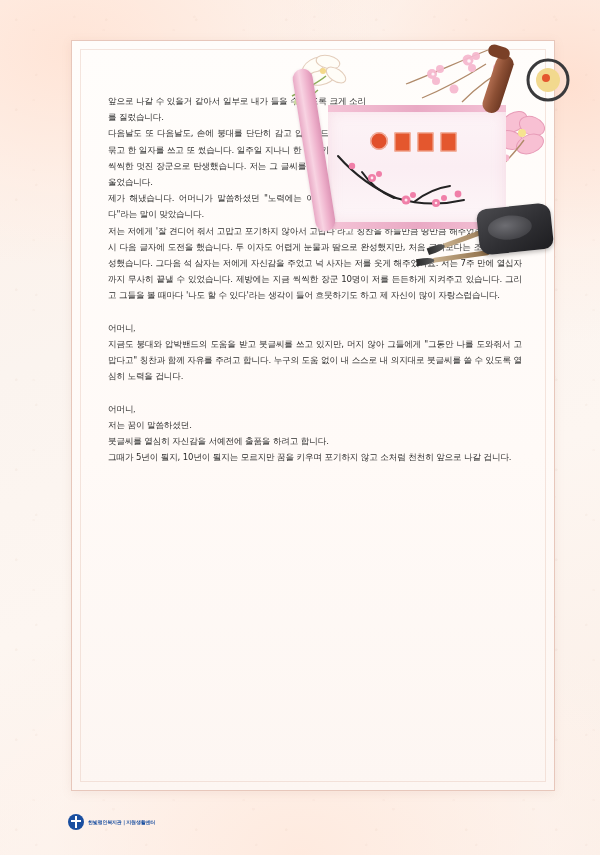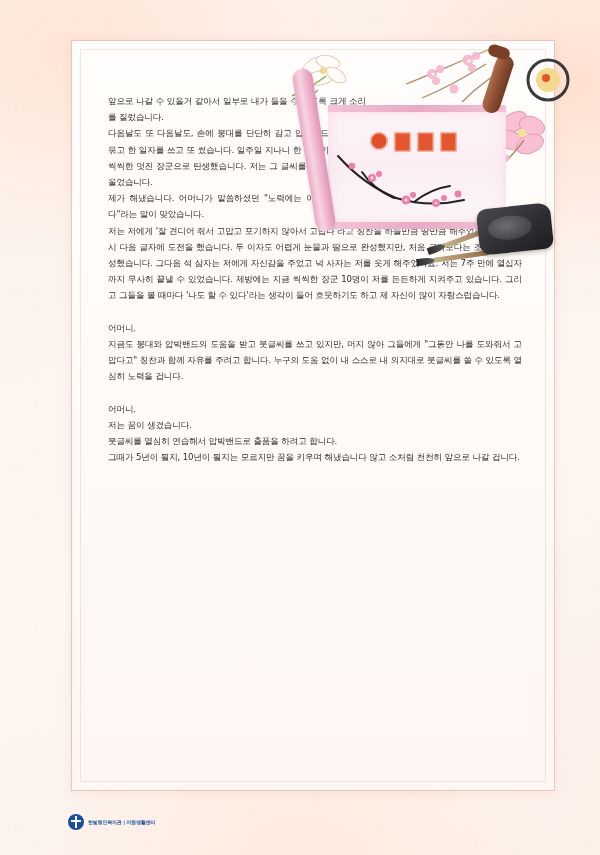--- a/index.html
+++ b/index.html
@@ -275,23 +275,23 @@
     <div class="sheet-inner-rule"></div>
 
     <div class="letter-body">
       <p class="para indent-block">앞으로 나갈 수 있을거 같아서 일부로 내가 들을 수 있도록 크게 소리를 질렀습니다.</p>
       <p class="para indent-block">다음날도 또 다음날도, 손에 붕대를 단단히 감고 압박밴드로 손목을 묶고 한 일자를 쓰고 또 썼습니다. 일주일 지나니 한 일자가 당당하고 씩씩한 멋진 장군으로 탄생했습니다. 저는 그 글씨를 보고 너무 좋아 울었습니다.</p>
       <p class="para indent-block">제가 해냈습니다. 어머니가 말씀하셨던 "노력에는 이길 장사가 없다"라는 말이 맞았습니다.</p>
       <p class="para full">저는 저에게 '잘 견디어 줘서 고맙고 포기하지 않아서 고맙다'라고 칭찬을 하늘만큼 땅만큼 해주었습니다. 또다시 다음 글자에 도전을 했습니다. 두 이자도 어렵게 눈물과 땀으로 완성했지만, 처음 글자보다는 조금 쉽게 완성했습니다. 그다음 석 삼자는 저에게 자신감을 주었고 넉 사자는 저를 웃게 해주었어요. 저는 7주 만에 열십자까지 무사히 끝낼 수 있었습니다. 제방에는 지금 씩씩한 장군 10명이 저를 든든하게 지켜주고 있습니다. 그리고 그들을 볼 때마다 '나도 할 수 있다'라는 생각이 들어 흐뭇하기도 하고 제 자신이 많이 자랑스럽습니다.</p>
       <p class="para full gap-top">어머니,</p>
       <p class="para full">지금도 붕대와 압박밴드의 도움을 받고 붓글씨를 쓰고 있지만, 머지 않아 그들에게 "그동안 나를 도와줘서 고맙다고" 칭찬과 함께 자유를 주려고 합니다. 누구의 도움 없이 내 스스로 내 의지대로 붓글씨를 쓸 수 있도록 열심히 노력을 겁니다.</p>
       <p class="para full gap-top">어머니,</p>
-      <p class="para full">저는 꿈이 생겼습니다.</p>
-      <p class="para full">붓글씨를 열심히 연습해서 압박밴드로 출품을 하려고 합니다.</p>
-      <p class="para full">그때가 5년이 될지, 10년이 될지는 모르지만 꿈을 키우며 해냈습니다 않고 소처럼 천천히 앞으로 나갈 겁니다.</p>
+      <p class="para full">저는 꿈이 말씀하셨던.</p>
+      <p class="para full">붓글씨를 열심히 자신감을 서예전에 출품을 하려고 합니다.</p>
+      <p class="para full">그때가 5년이 될지, 10년이 될지는 모르지만 꿈을 키우며 포기하지 않고 소처럼 천천히 앞으로 나갈 겁니다.</p>
     </div>
   </div>
 
   <div class="illustration">
 
     <svg class="flower" style="left:-2px; top:2px;" width="72" height="62" viewBox="0 0 72 62">
       <g fill="#fffdf7" stroke="#e3cdbb" stroke-width="1">
         <ellipse cx="24" cy="16" rx="13" ry="7" transform="rotate(-32 24 16)"></ellipse>
         <ellipse cx="38" cy="12" rx="12" ry="6.5" transform="rotate(12 38 12)"></ellipse>
         <ellipse cx="30" cy="28" rx="14" ry="7" transform="rotate(-8 30 28)"></ellipse>

